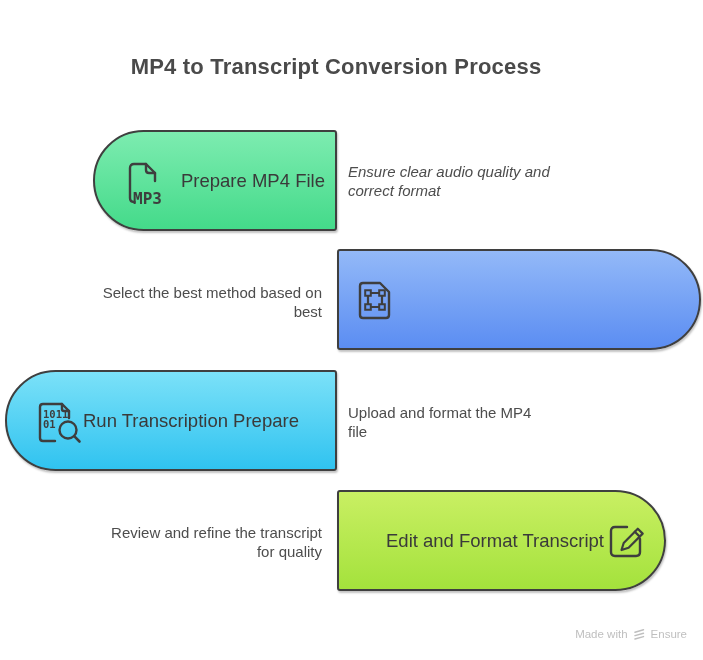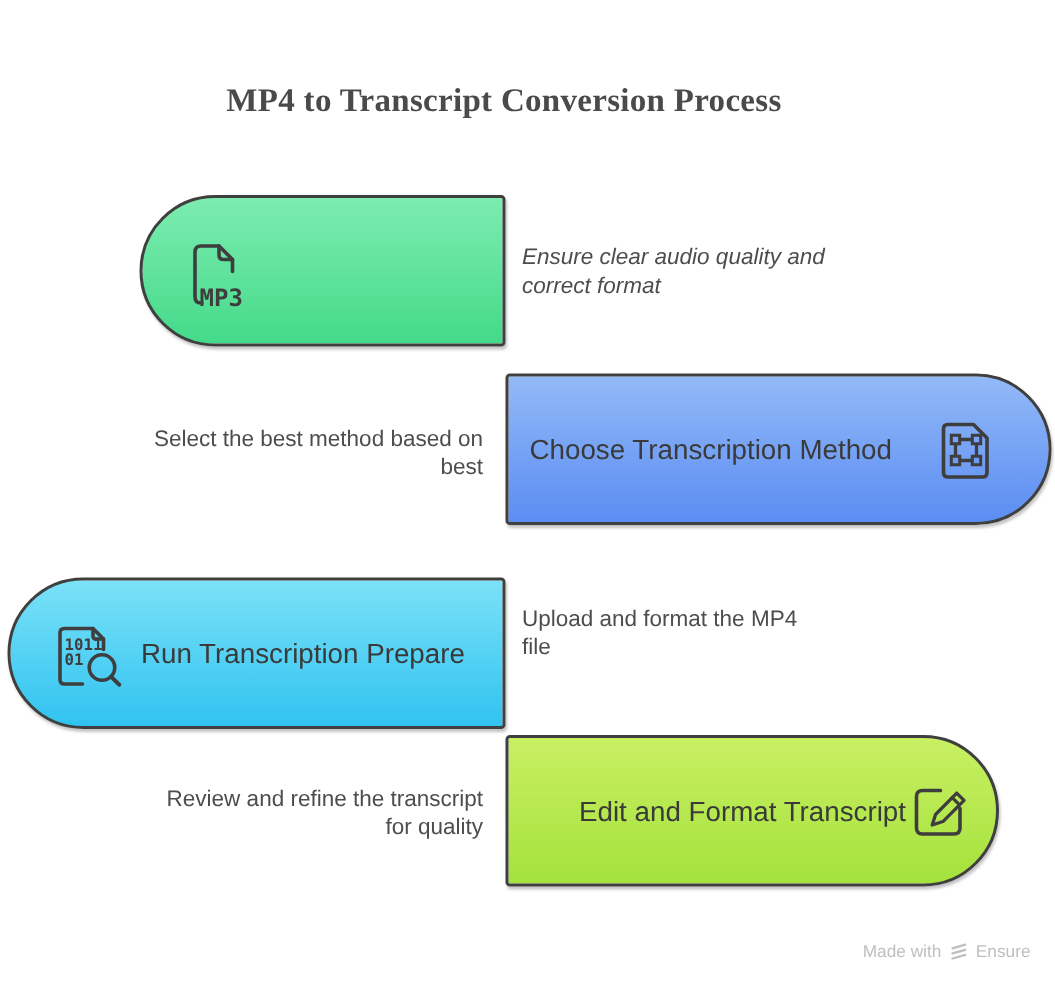--- a/index.html
+++ b/index.html
@@ -2,70 +2,70 @@
 <html><head>
 <meta charset="utf-8">
 <style>
   html,body{margin:0;padding:0;background:#ffffff;}
   #canvas{
     position:relative;width:703px;height:660px;background:#ffffff;overflow:hidden;
     font-family:"Liberation Sans", sans-serif;
   }
   .title{
     position:absolute;top:54px;left:0;width:672px;text-align:center;
-    font-size:22px;font-weight:700;color:#4a4a4a;letter-spacing:.2px;font-family:Liberation Serif, serif;
+    font-size:22px;font-weight:700;color:#4a4a4a;letter-spacing:.2px;
   }
   .shape{
     position:absolute;height:101px;box-sizing:border-box;
     border:2.5px solid #3f3f3f;display:flex;align-items:center;
     box-shadow:1px 2px 2px rgba(40,40,40,.28);
   }
   .cap-left{border-radius:52px 3px 3px 52px;}
   .cap-right{border-radius:3px 52px 52px 3px;}
   .shape .label{
     font-size:18.5px;font-weight:500;color:#3a3a3a;white-space:nowrap;
   }
   .icon{flex:0 0 auto;display:block;}
   
   .s1{top:130px;left:93px;width:244px;padding-left:25px;gap:13px;}
   .s2{top:249px;left:337px;width:364px;padding-left:14px;justify-content:space-between;padding-right:33px;}
-  .s3{top:370px;left:5px;width:332px;padding-left:24px;gap:11px;margin-top:15px;}
+  .s3{top:370px;left:5px;width:332px;padding-left:24px;}
   .s4{top:490px;left:337px;width:329px;padding-left:14px;justify-content:space-between;padding-right:26px;}
   .desc{
     position:absolute;font-size:15px;color:#4d4d4d;line-height:1.28;
   }
   .d1{top:162px;left:348px;width:222px;text-align:left;font-style:italic;}
   .d2{top:283px;left:100px;width:222px;text-align:right;}
   .d3{top:403px;left:348px;width:200px;text-align:left;}
   .d4{top:523px;left:97px;width:225px;text-align:right;}
   .footer{
-    position:absolute;right:16px;bottom:19px;display:flex;align-items:center;gap:5px;
+    position:absolute;right:16px;bottom:19px;display:flex;gap:5px;
     font-size:11.5px;font-weight:500;color:#bfbfbf;
   }
   .icon path,.icon circle,.icon rect,.icon line{vector-effect:non-scaling-stroke;}
   .icon-text{font-family:"DejaVu Sans Mono", monospace;font-weight:700;fill:#3e3e3e;}
 </style>
 </head>
 <body>
 
 <div id="canvas">
 
   <div class="title">MP4 to Transcript Conversion Process</div>
 
   <div class="shape cap-left s1" style="background: linear-gradient(rgb(125, 236, 176), rgb(68, 218, 138));">
     <svg class="icon" width="48" height="50" viewBox="0 0 48 50">
       <path d="M35,25 v-8 l-9,-9 h-12 q-4,0 -4,4 v30 q0,4 4,4 h0.5" fill="none" stroke="#3e3e3e" stroke-width="2.4" stroke-linecap="round" stroke-linejoin="round"></path>
       <path d="M26,8 v6 q0,3 3,3 h6" fill="none" stroke="#3e3e3e" stroke-width="2.4" stroke-linecap="round" stroke-linejoin="round"></path>
       <text class="icon-text" x="13" y="48" font-size="16">MP3</text>
     </svg>
+    <span class="label">Prepare MP4 File</span>
   </div>
   <div class="desc d1">Ensure clear audio quality and correct format</div>
 
   <div class="shape cap-right s2" style="background: linear-gradient(rgb(147, 185, 248), rgb(91, 141, 242));">
-    <span class="label">Choose Transcription Method</span>
     <svg class="icon" width="44" height="48" viewBox="0 0 44 48">
       <path d="M10,7 h17 l9,9 v23 q0,3 -3,3 h-23 q-3,0 -3,-3 v-29 q0,-3 3,-3 z" fill="none" stroke="#3e3e3e" stroke-width="2.4" stroke-linejoin="round"></path>
       <rect x="15" y="17" width="14" height="14" fill="none" stroke="#3e3e3e" stroke-width="2.2"></rect>
       <rect x="12.2" y="14.2" width="5.6" height="5.6" fill="#76a3f5" stroke="#3e3e3e" stroke-width="2"></rect>
       <rect x="26.2" y="14.2" width="5.6" height="5.6" fill="#76a3f5" stroke="#3e3e3e" stroke-width="2"></rect>
       <rect x="12.2" y="28.2" width="5.6" height="5.6" fill="#6c9cf4" stroke="#3e3e3e" stroke-width="2"></rect>
       <rect x="26.2" y="28.2" width="5.6" height="5.6" fill="#6c9cf4" stroke="#3e3e3e" stroke-width="2"></rect>
     </svg>
   </div>
   <div class="desc d2">Select the best method based on best</div>

